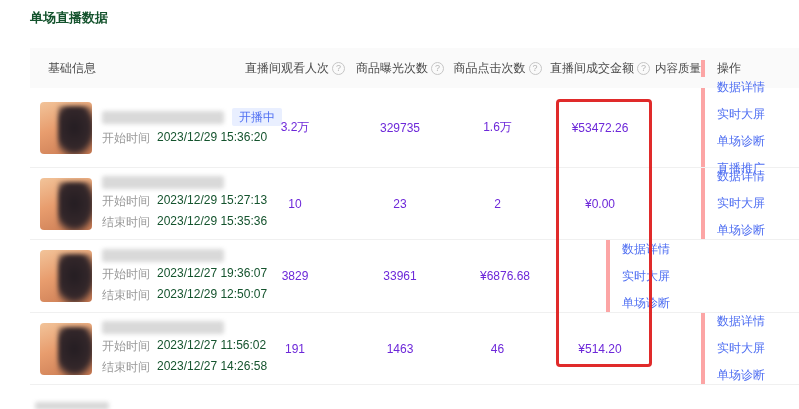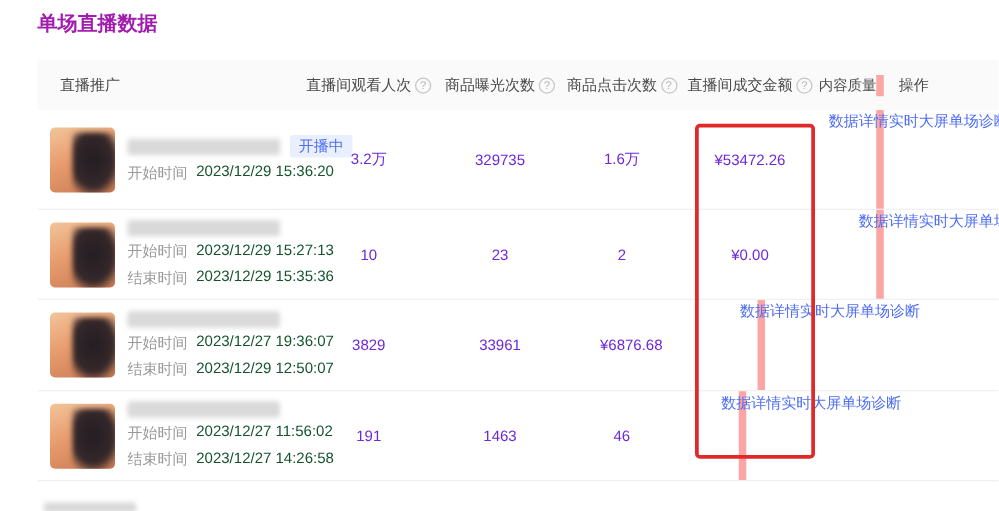--- a/index.html
+++ b/index.html
@@ -7,23 +7,23 @@
   body {
     position: relative;
     background: #ffffff;
     font-family: "Liberation Sans", "DejaVu Sans", sans-serif;
     overflow: hidden;
     color: #333;
   }
   .page-title {
     position: absolute;
     left: 30px; top: 9px;
-    font-size: 16px;
+    font-size: 13px;
     font-weight: bold;
-    color: #a21caf;
+    color: #14532d;
   }
   .table {
     position: absolute;
     left: 30px; top: 48px;
     width: 769px;
     font-size: 12px;
   }
   .thead {
     display: flex;
     height: 40px;
@@ -31,21 +31,21 @@
     background: var(--header-bg, #fafafa);
     color: #4a4a4a;
   }
   .cell { flex: none; white-space: nowrap; }
   .c-basic { width: 210px; padding-left: 18px; text-align: left; }
   .c-view  { width: 110px; text-align: center; }
   .c-expo  { width: 100px; text-align: center; }
   .c-click { width: 95px;  text-align: center; }
   .c-gmv   { width: 110px; text-align: center; }
   .c-qual  { width: 46px;  text-align: center; font-size: 11.5px; }
-  .c-ops   { width: 98px;  padding-left: 12px; text-align: left; border-left: 6px solid #fca5a5; }
+  .c-ops   { width: 98px;  padding-left: 12px; text-align: left; border-left: 4px solid #fca5a5; }
   .help {
     display: inline-block;
     width: 13px; height: 13px;
     line-height: 11px;
     border: 1px solid #c6c6c6;
     border-radius: 50%;
     font-size: 9px;
     color: #b5b5b5;
     text-align: center;
     margin-left: 3px;
@@ -103,20 +103,21 @@
     background: var(--badge-bg, #e9efff);
     padding: 0 7px;
     height: 18px;
     line-height: 18px;
     border-radius: 2px;
   }
   .time-line { color: #999; font-size: 12px; display: flex; gap: 7px; }
   .time-line .t-val { color: #14532d; }
   .ops {
     display: flex;
+    flex-direction: column;
     justify-content: center;
     row-gap: 8px;
     line-height: 19px;
   }
   .ops a {
     color: var(--accent, #4e6ef2);
     text-decoration: none;
     font-size: 12px;
     cursor: pointer;
   }
@@ -139,21 +140,21 @@
   }
 </style>
 </head>
 <body>
 
 <div class="page-title">单场直播数据</div>
 
 <div class="table">
 
   <div class="thead">
-    <div class="cell c-basic"><span>直播推广</span></div>
+    <div class="cell c-basic"><span>基础信息</span></div>
     <div class="cell c-view"><span>直播间观看人次</span><span class="help">?</span></div>
     <div class="cell c-expo"><span>商品曝光次数</span><span class="help">?</span></div>
     <div class="cell c-click"><span>商品点击次数</span><span class="help">?</span></div>
     <div class="cell c-gmv"><span>直播间成交金额</span><span class="help">?</span></div>
     <div class="cell c-qual"><span>内容质量</span></div>
     <div class="cell c-ops"><span>操作</span></div>
   </div>
 
   <div class="row h80">
     <div class="cell c-basic basic">
@@ -246,20 +247,21 @@
         </div>
         <div class="time-line">
           <span>结束时间</span>
           <span class="t-val">2023/12/27 14:26:58</span>
         </div>
       </div>
     </div>
     <div class="cell c-view num">191</div>
     <div class="cell c-expo num">1463</div>
     <div class="cell c-click num">46</div>
+    <div class="cell c-gmv num">¥514.20</div>
     <div class="cell c-qual"></div>
     <div class="cell c-ops ops">
       <a>数据详情</a>
       <a>实时大屏</a>
       <a>单场诊断</a>
     </div>
   </div>
 
 </div>
 

